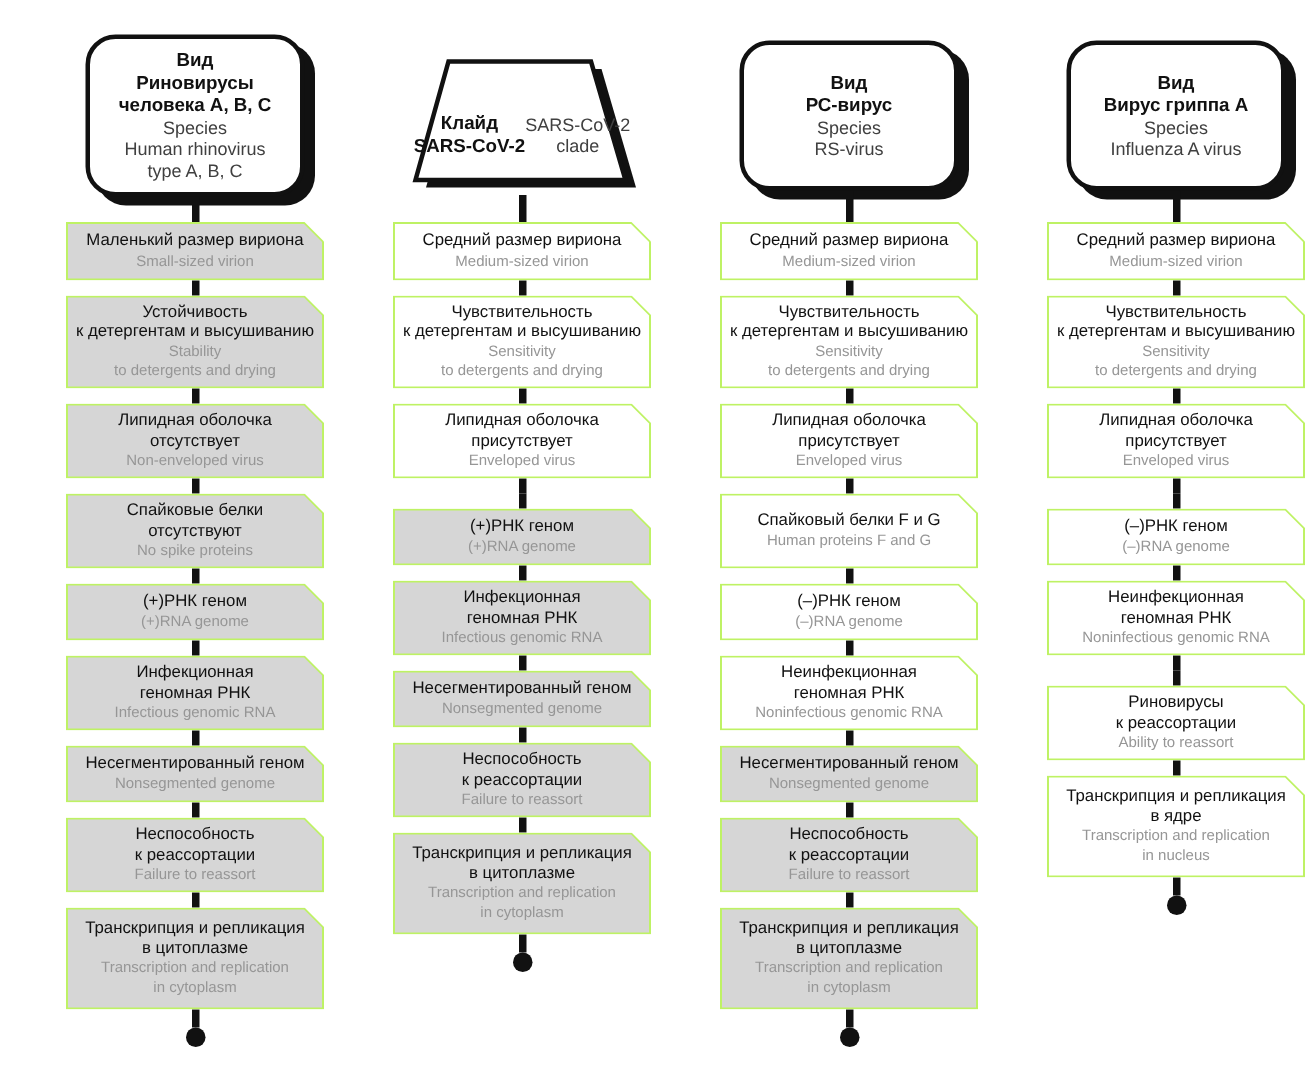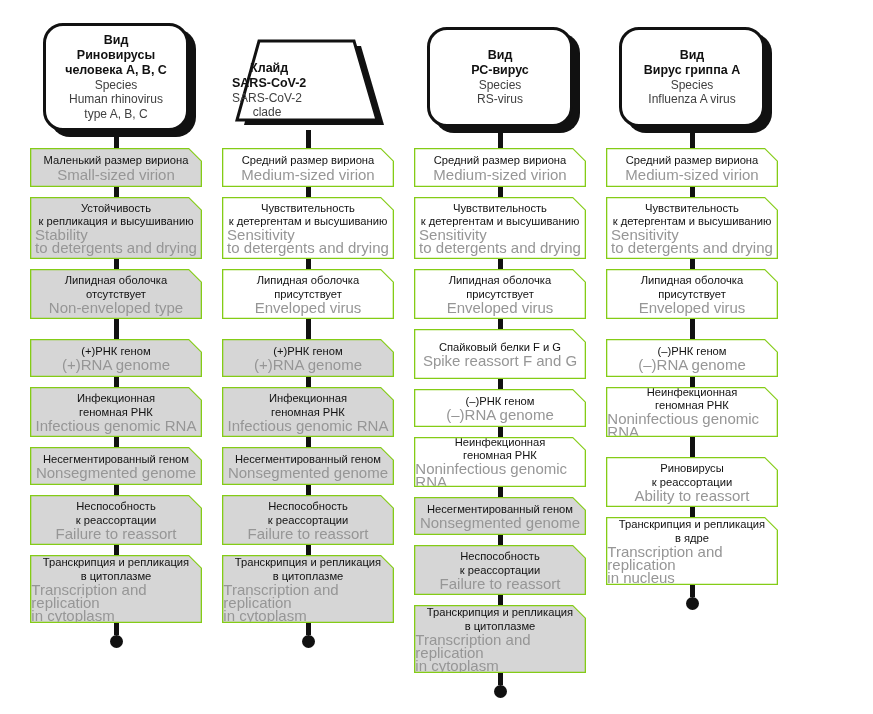--- a/index.html
+++ b/index.html
@@ -1,51 +1,51 @@
 <!DOCTYPE html>
 <html><head>
 <meta charset="utf-8">
 <style>
   html,body{margin:0;padding:0;background:#fff;}
   .canvas{
     width:733px;height:714px;box-sizing:border-box;background:#fff;
-    display:flex;gap:20px;padding:18px 0 0 30px;
+    display:flex;gap:46px;padding:18px 0 0 44px;
     font-family:"Liberation Sans","DejaVu Sans",sans-serif;
   }
   .col{display:flex;flex-direction:column;width:172px;flex:0 0 172px;}
   .header-zone{height:130px;display:flex;flex-direction:column;align-items:center;}
   .hdr-rounded{
     width:146px;box-sizing:border-box;background:#fff;border:3.5px solid #111;
     border-radius:20px;box-shadow:7px 6px 0 0 #111;
     display:flex;flex-direction:column;justify-content:center;align-items:center;
   }
   .hdr-tall{height:108px;margin-top:5px;}
   .hdr-mid{height:100px;margin-top:9px;}
   .hdr-trap{position:relative;width:152px;height:92px;margin-top:20px;}
   .hdr-trap svg{position:absolute;left:0;top:0;}
   .hdr-trap .hdr-text{position:absolute;left:0;right:0;top:4px;bottom:12px;
-    display:flex;flex-direction:column;justify-content:center;align-items:flex-start;margin-top:20px;}
+    display:flex;flex-direction:row;justify-content:center;align-items:center;margin-top:20px;}
   .hdr-ru{font-weight:bold;font-size:12.5px;line-height:15px;color:#111;
     white-space:pre-line;text-align:center;}
   .hdr-en{font-size:12px;line-height:14.5px;color:#404040;white-space:pre-line;text-align:center;}
   .conn{width:5px;height:10px;background:#111;margin:0 auto;flex:0 0 auto;}
   .conn.grow{flex:1 1 auto;height:auto;}
   .box{
-    box-sizing:border-box;background:#84cc16;padding:1.3px;display:flex;
+    box-sizing:border-box;background:#bef264;padding:1.3px;display:flex;
     clip-path:polygon(0 0,calc(100% - 13px) 0,100% 13px,100% 100%,0 100%);
     flex:0 0 auto;
   }
   .box-inner{
     flex:1;background:#ffffff;display:flex;flex-direction:column;
     justify-content:center;align-items:center;
     clip-path:polygon(0 0,calc(100% - 12px) 0,100% 12px,100% 100%,0 100%);
   }
   .box.gray .box-inner{background:#d6d6d6;}
   .ru{font-size:11.2px;line-height:13.2px;color:#111;white-space:pre-line;text-align:center;}
-  .en{font-size:15px;line-height:13px;color:#969696;white-space:pre-line;}
+  .en{font-size:10px;line-height:13px;color:#969696;white-space:pre-line;text-align:center;}
   .r0{height:39px}.r1{height:62px}.r2{height:50px}.r3{height:50px}.r4{height:38px}
   .r5{height:50px}.r6{height:38px}.r7{height:50px}.r8{height:68px}
   .tailconn{height:12px;}
   .dot{width:13px;height:13px;border-radius:50%;background:#111;margin:0 auto;}
 </style>
 </head>
 <body>
 
 <div class="canvas">
 
@@ -64,34 +64,41 @@
     <div class="box r0 gray">
         <div class="box-inner">
           <div class="ru">Маленький размер вириона</div>
           <div class="en">Small-sized virion</div>
         </div>
       </div>
     <div class="conn"></div>
     <div class="box r1 gray">
         <div class="box-inner">
           <div class="ru">Устойчивость
-к репликация и высушиванию</div>
+к детергентам и высушиванию</div>
           <div class="en">Stability
 to detergents and drying</div>
         </div>
       </div>
     <div class="conn"></div>
     <div class="box r2 gray">
         <div class="box-inner">
           <div class="ru">Липидная оболочка
 отсутствует</div>
-          <div class="en">Non-enveloped type</div>
-        </div>
-      </div>
-    <div class="conn"></div>
+          <div class="en">Non-enveloped virus</div>
+        </div>
+      </div>
+    <div class="conn"></div>
+    <div class="box r3 gray">
+        <div class="box-inner">
+          <div class="ru">Спайковые белки
+отсутствуют</div>
+          <div class="en">No spike proteins</div>
+        </div>
+      </div>
     <div class="conn"></div>
     <div class="box r4 gray">
         <div class="box-inner">
           <div class="ru">(+)РНК геном</div>
           <div class="en">(+)RNA genome</div>
         </div>
       </div>
     <div class="conn"></div>
     <div class="box r5 gray">
         <div class="box-inner">
@@ -241,21 +248,21 @@
         <div class="box-inner">
           <div class="ru">Липидная оболочка
 присутствует</div>
           <div class="en">Enveloped virus</div>
         </div>
       </div>
     <div class="conn"></div>
     <div class="box r3">
         <div class="box-inner">
           <div class="ru">Спайковый белки F и G</div>
-          <div class="en">Spike reassort F and G</div>
+          <div class="en">Human proteins F and G</div>
         </div>
       </div>
     <div class="conn"></div>
     <div class="box r4">
         <div class="box-inner">
           <div class="ru">(–)РНК геном</div>
           <div class="en">(–)RNA genome</div>
         </div>
       </div>
     <div class="conn"></div>

